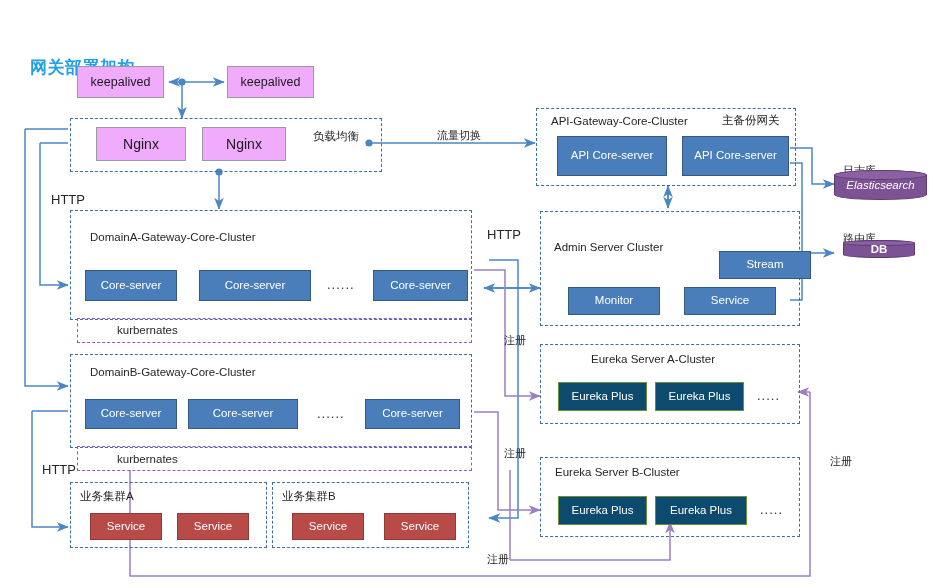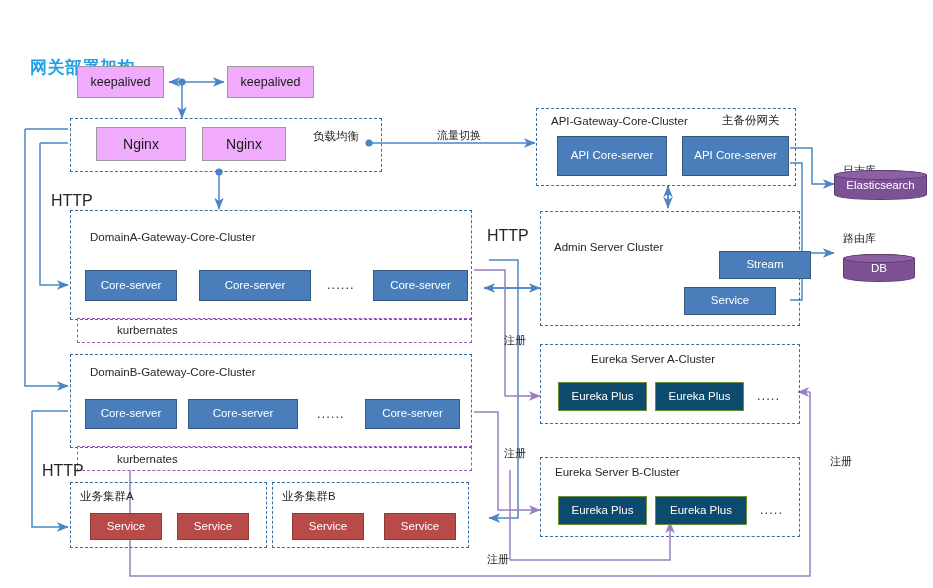--- a/index.html
+++ b/index.html
@@ -92,21 +92,21 @@
     border:1.2px solid #5d3b71;
     border-radius:50%;
     background:#8B61A4;
     box-sizing:border-box;
   }
   .cyl span{position:relative;z-index:2;}
 
   
   .lbl{
     position:absolute;
-    font-size:16px;
+    font-size:13px;
     color:#262626;
     white-space:nowrap;
   }
   .lbl.cn{font-size:11px;}
   .ellipsis{
     position:absolute;
     font-size:13px;color:#333;letter-spacing:1px;white-space:nowrap;
   }
 </style>
 </head>
@@ -214,41 +214,42 @@
 
   <div class="cluster" style="left:536px;top:108px;width:260px;height:78px;"></div>
   <div class="cluster-label" style="left:551px;top:115px;">API-Gateway-Core-Cluster</div>
   <div class="cluster-label" style="left:722px;top:113px;">主备份网关</div>
   <div class="node blue" style="left:557px;top:136px;width:110px;height:40px;">API Core-server</div>
   <div class="node blue" style="left:682px;top:136px;width:107px;height:40px;">API Core-server</div>
 
   <div class="cluster" style="left:540px;top:211px;width:260px;height:115px;"></div>
   <div class="cluster-label" style="left:554px;top:225px;margin-top:16px;">Admin Server Cluster</div>
   <div class="node blue" style="left:684px;top:251px;width:92px;height:28px;margin-left:35px;">Stream</div>
+  <div class="node blue" style="left:568px;top:287px;width:92px;height:28px;">Monitor</div>
   <div class="node blue" style="left:684px;top:287px;width:92px;height:28px;">Service</div>
 
   <div class="cluster" style="left:540px;top:344px;width:260px;height:80px;"></div>
   <div class="cluster-label" style="left:555px;top:353px;padding-left:36px;">Eureka Server A-Cluster</div>
   <div class="node green" style="left:558px;top:382px;width:89px;height:29px;">Eureka Plus</div>
   <div class="node green" style="left:655px;top:382px;width:89px;height:29px;">Eureka Plus</div>
   <div class="ellipsis" style="left:757px;top:388px;">.....</div>
 
   <div class="cluster" style="left:540px;top:457px;width:260px;height:80px;"></div>
   <div class="cluster-label" style="left:555px;top:466px;">Eureka Server B-Cluster</div>
   <div class="node green" style="left:558px;top:496px;width:89px;height:29px;">Eureka Plus</div>
   <div class="node green" style="left:655px;top:496px;width:92px;height:29px;">Eureka  Plus</div>
   <div class="ellipsis" style="left:760px;top:502px;">.....</div>
 
   <div class="lbl cn" style="left:843px;top:163px;">日志库</div>
-  <div class="cyl" style="left:834px;top:170px;width:93px;height:30px;">
+  <div class="cyl" style="left:834px;top:170px;width:93px;height:30px;font-style:italic;">
     <span>Elasticsearch</span>
   </div>
 
   <div class="lbl cn" style="left:843px;top:231px;">路由库</div>
-  <div class="cyl" style="left:843px;top:254px;width:72px;height:28px;">
+  <div class="cyl" style="left:843px;top:240px;width:72px;height:18px;font-weight:bold;">
     <span>DB</span>
   </div>
 
   <div class="lbl" style="left:51px;top:192px;">HTTP</div>
   <div class="lbl" style="left:42px;top:462px;">HTTP</div>
   <div class="lbl" style="left:487px;top:227px;">HTTP</div>
   <div class="lbl cn" style="left:437px;top:128px;">流量切换</div>
   <div class="lbl cn" style="left:504px;top:333px;">注册</div>
   <div class="lbl cn" style="left:504px;top:446px;">注册</div>
   <div class="lbl cn" style="left:830px;top:454px;">注册</div>

